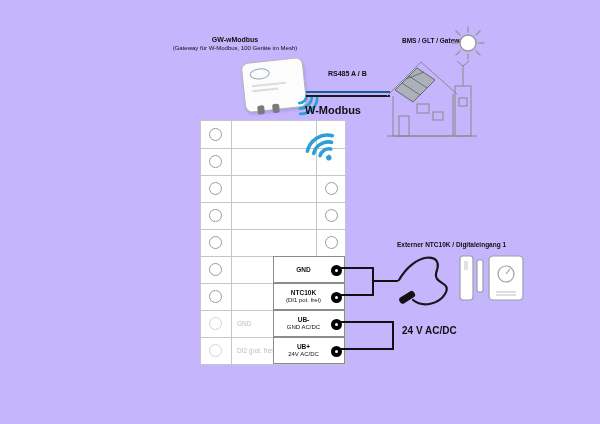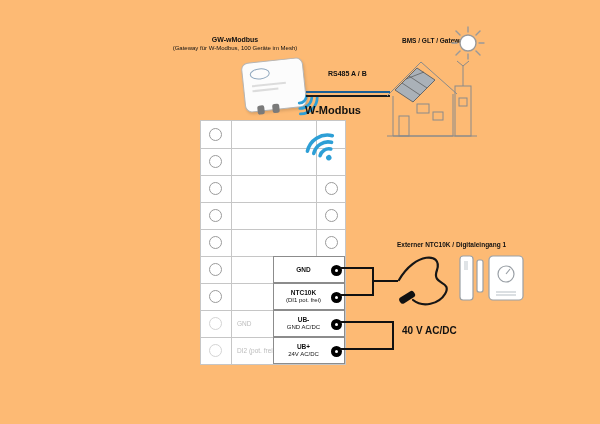--- a/index.html
+++ b/index.html
@@ -1,16 +1,16 @@
 <!DOCTYPE html>
 <html><head>
 <meta charset="utf-8">
 <style>
   html,body{margin:0;padding:0;background:#fff;}
-  .canvas{position:relative;width:600px;height:424px;background:#fdba74;overflow:hidden;
+  .canvas{position:relative;width:600px;height:424px;background:#c4b5fd;overflow:hidden;
           font-family:"Liberation Sans","DejaVu Sans",sans-serif;color:#111;}
   .lbl{position:absolute;white-space:nowrap;line-height:1.15;}
   .bold{font-weight:bold;}
   .center{text-align:center;white-space:normal;}
   .grayTxt{color:#bcbcbc;}
 
   
   .tbl{position:absolute;left:200px;top:120px;width:146px;height:245px;
        border:1px solid #c6c6c6;background:#fff;box-sizing:border-box;}
   .row{position:absolute;left:0;width:144px;height:27px;border-bottom:1px solid #c6c6c6;}
@@ -174,21 +174,21 @@
   </div>
 
   <div class="wire" style="left:340px;top:267px;width:34px;height:2px;"></div>
   <div class="wire" style="left:340px;top:294px;width:34px;height:2px;"></div>
   <div class="wire" style="left:372px;top:267px;width:2px;height:29px;"></div>
   <div class="wire" style="left:374px;top:280px;width:24px;height:2px;"></div>
 
   <div class="wire" style="left:340px;top:321px;width:54px;height:2px;"></div>
   <div class="wire" style="left:340px;top:348px;width:54px;height:2px;"></div>
   <div class="wire" style="left:392px;top:321px;width:2px;height:29px;"></div>
-  <div class="lbl bold" style="left:402px;top:325px;font-size:10px;">40 V AC/DC</div>
+  <div class="lbl bold" style="left:402px;top:325px;font-size:10px;">24 V AC/DC</div>
 
   <div class="lbl bold" style="left:397px;top:241px;font-size:6.5px;">Externer NTC10K / Digitaleingang 1</div>
   <svg style="position:absolute;left:397px;top:250px;width:130px;height:64px;" viewBox="0 0 130 64">
 
     <g>
       <path d="M2,30 C18,2 46,2 40,20 C34,36 56,30 48,44 C42,54 26,58 16,50" stroke="#161616" stroke-width="2.2" fill="none" stroke-linecap="round"></path>
       <rect x="2" y="44" width="17" height="7" rx="3" fill="#111" transform="rotate(-32 10 48)"></rect>
     </g>
 
     <g>

